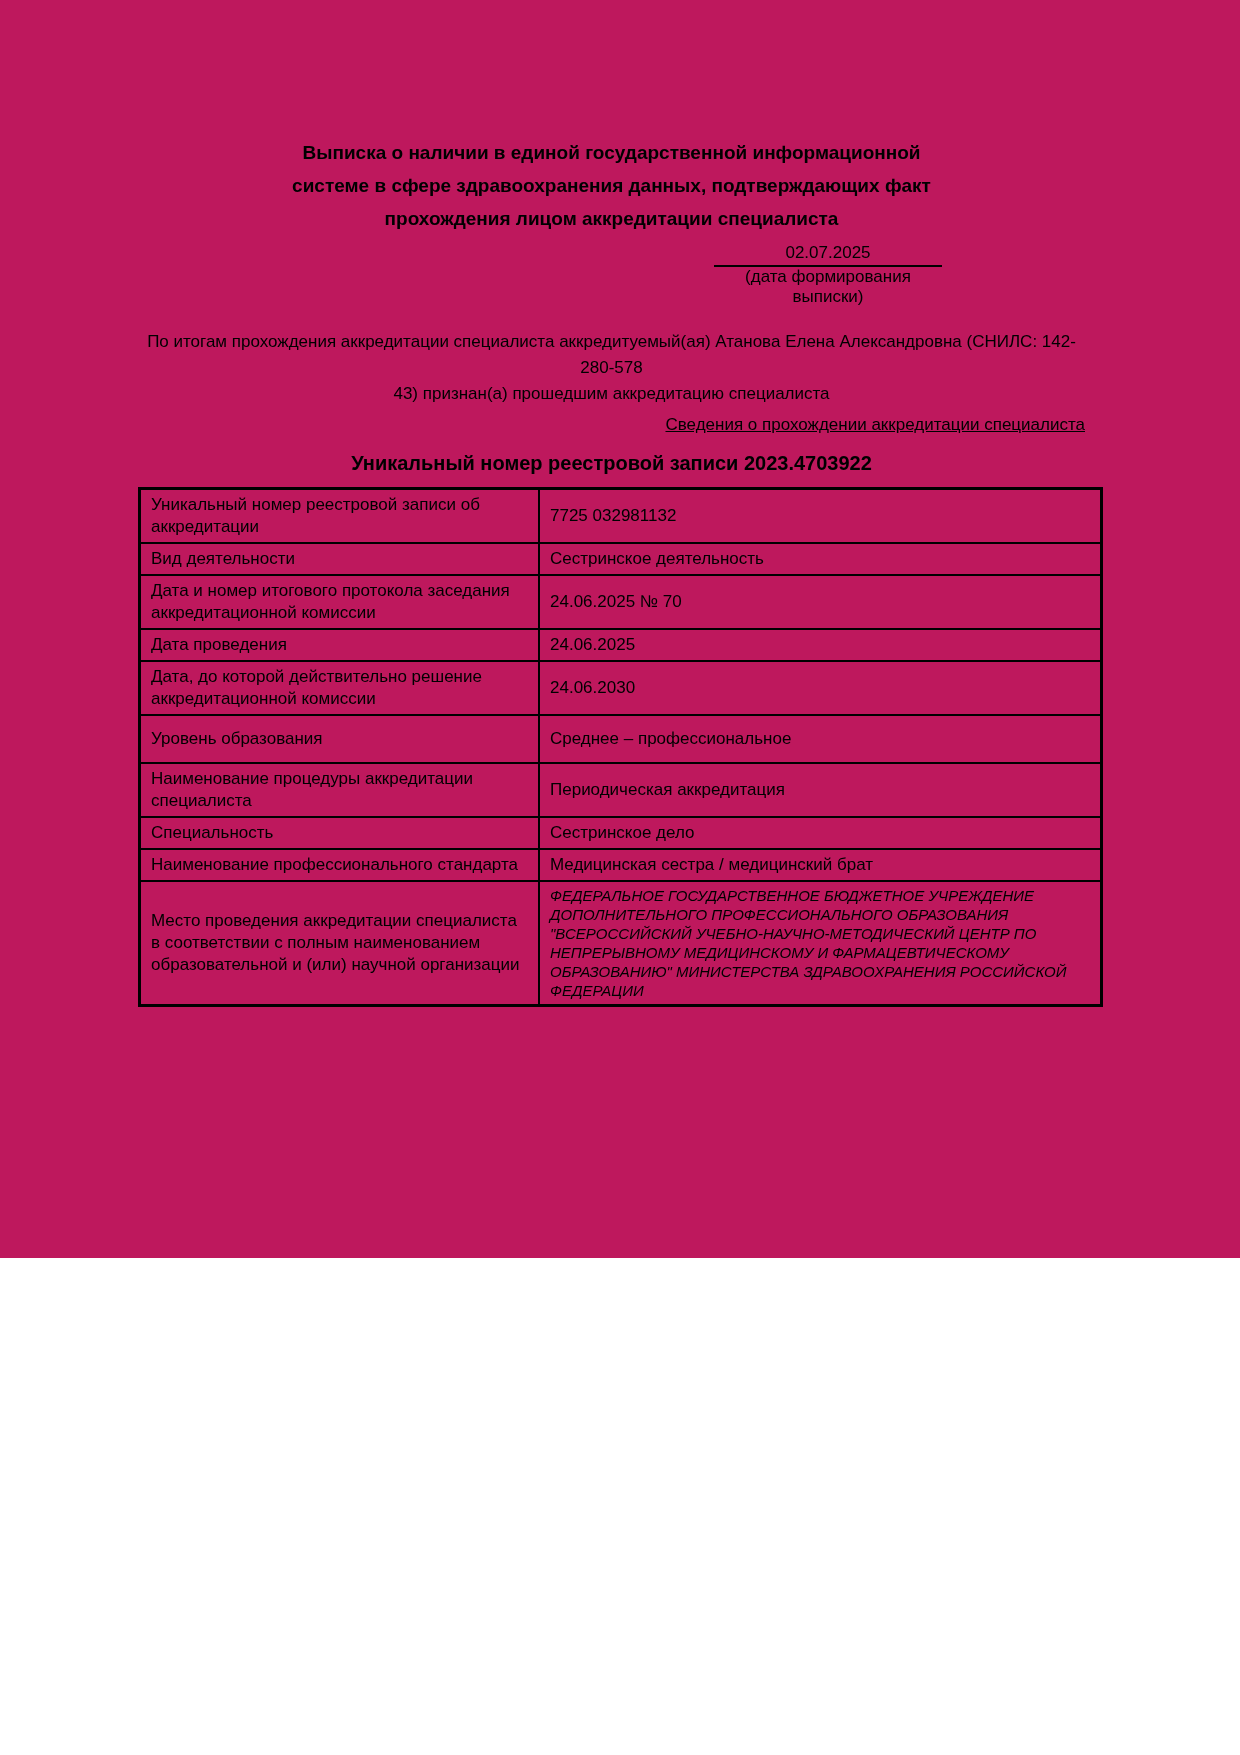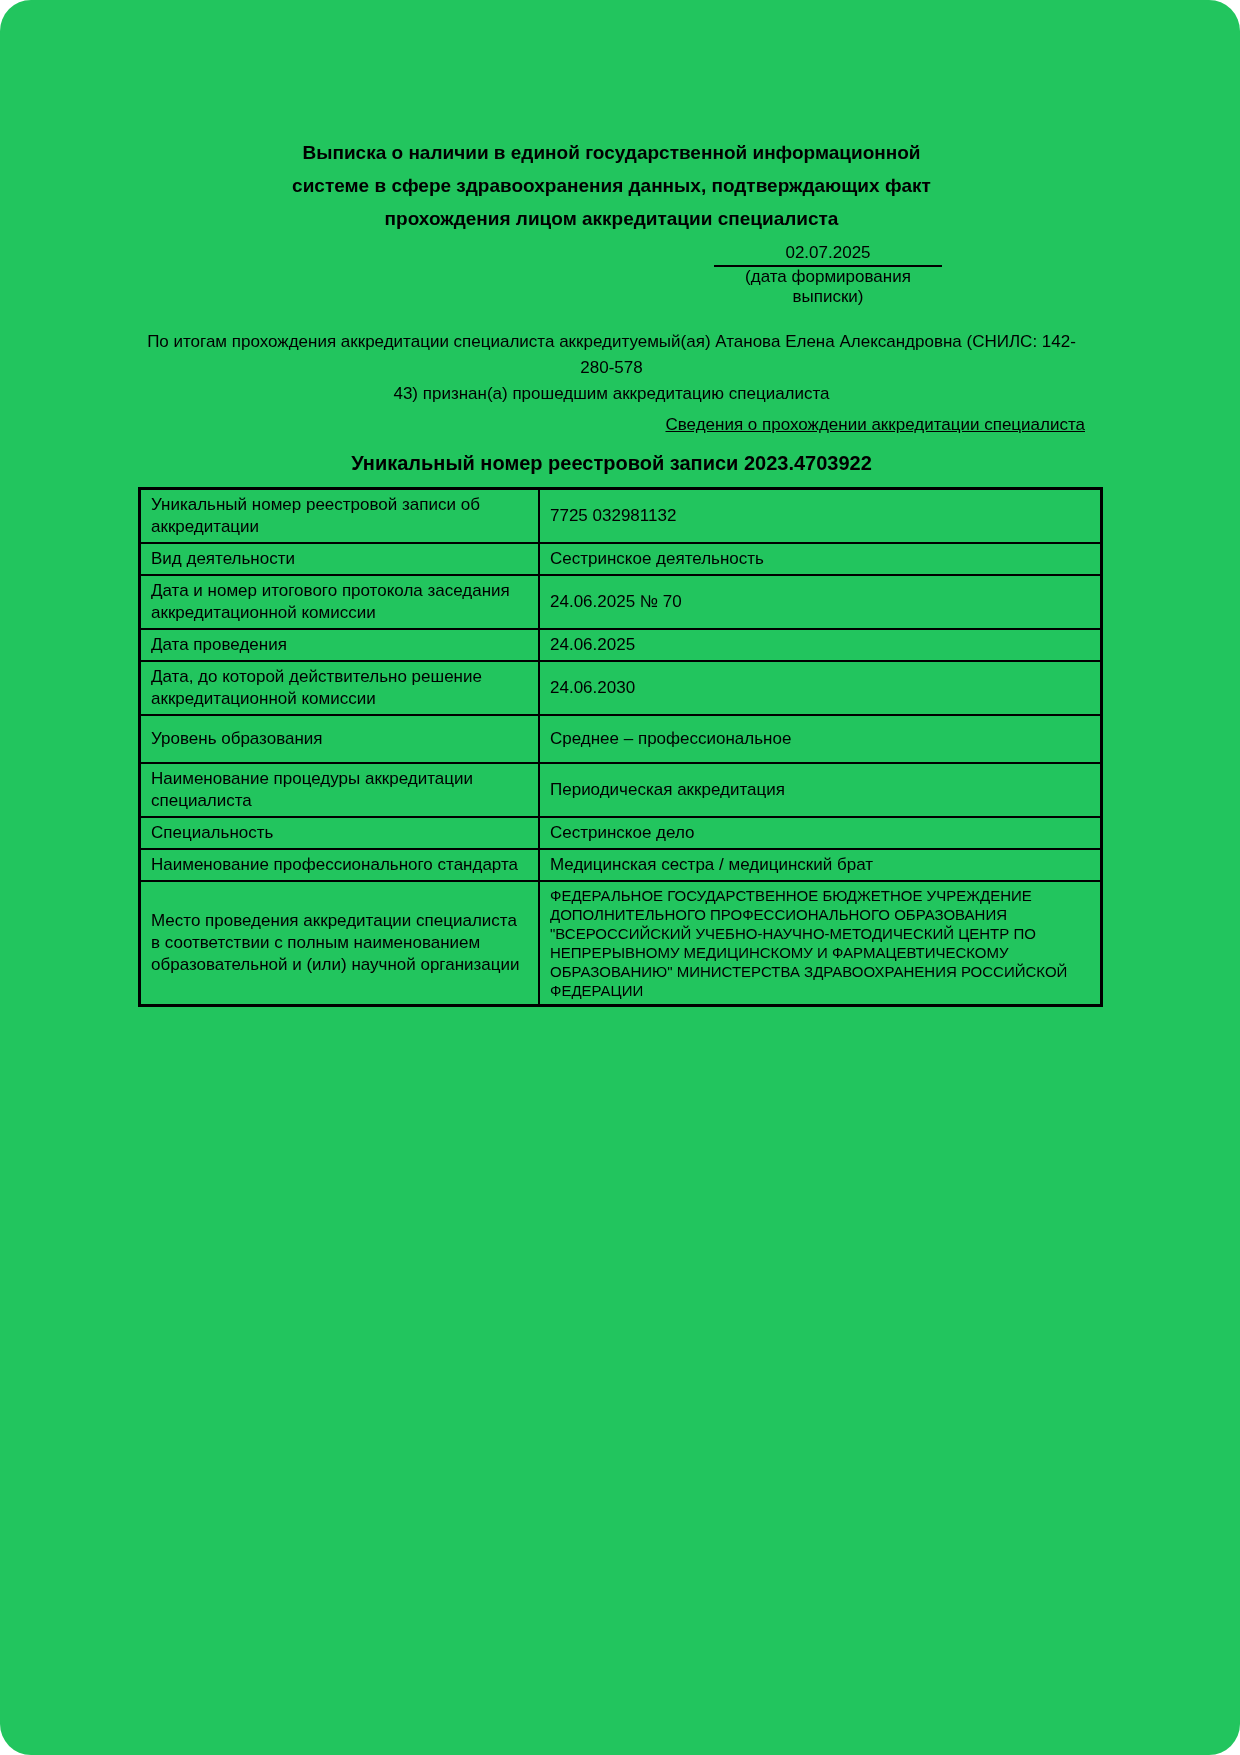--- a/index.html
+++ b/index.html
@@ -5,24 +5,23 @@
   html, body {
     margin: 0;
     padding: 0;
     background: #ffffff;
     color: #000000;
     font-family: "Liberation Sans", "DejaVu Sans", sans-serif;
   }
   .page {
     position: relative;
     width: 1240px;
-    height: 1755px;
-    background: #22c55e;
+    height: 1258px;
+    background: #be185d;
     overflow: hidden;
-    border-radius: 31px;
   }
   .content {
     margin-left: 138px;
     width: 947px;
   }
   .title {
     margin: 136px 0 0 0;
     font-size: 19px;
     font-weight: bold;
     line-height: 33px;
@@ -90,20 +89,21 @@
   tr:nth-child(4)  { height: 28px; }
   tr:nth-child(5)  { height: 49px; }
   tr:nth-child(6)  { height: 48px; }
   tr:nth-child(7)  { height: 28px; }
   tr:nth-child(8)  { height: 28px; }
   tr:nth-child(9)  { height: 28px; }
   tr:nth-child(10) { height: 114px; }
   tr:nth-child(10) td.value-cell {
     font-size: 15px;
     line-height: 19px;
+    font-style: italic;
   }
 </style>
 </head>
 <body>
 
 <div class="page">
   <div class="content">
 
     <h1 class="title">Выписка о наличии в единой государственной информационной
 системе в сфере здравоохранения данных, подтверждающих факт

